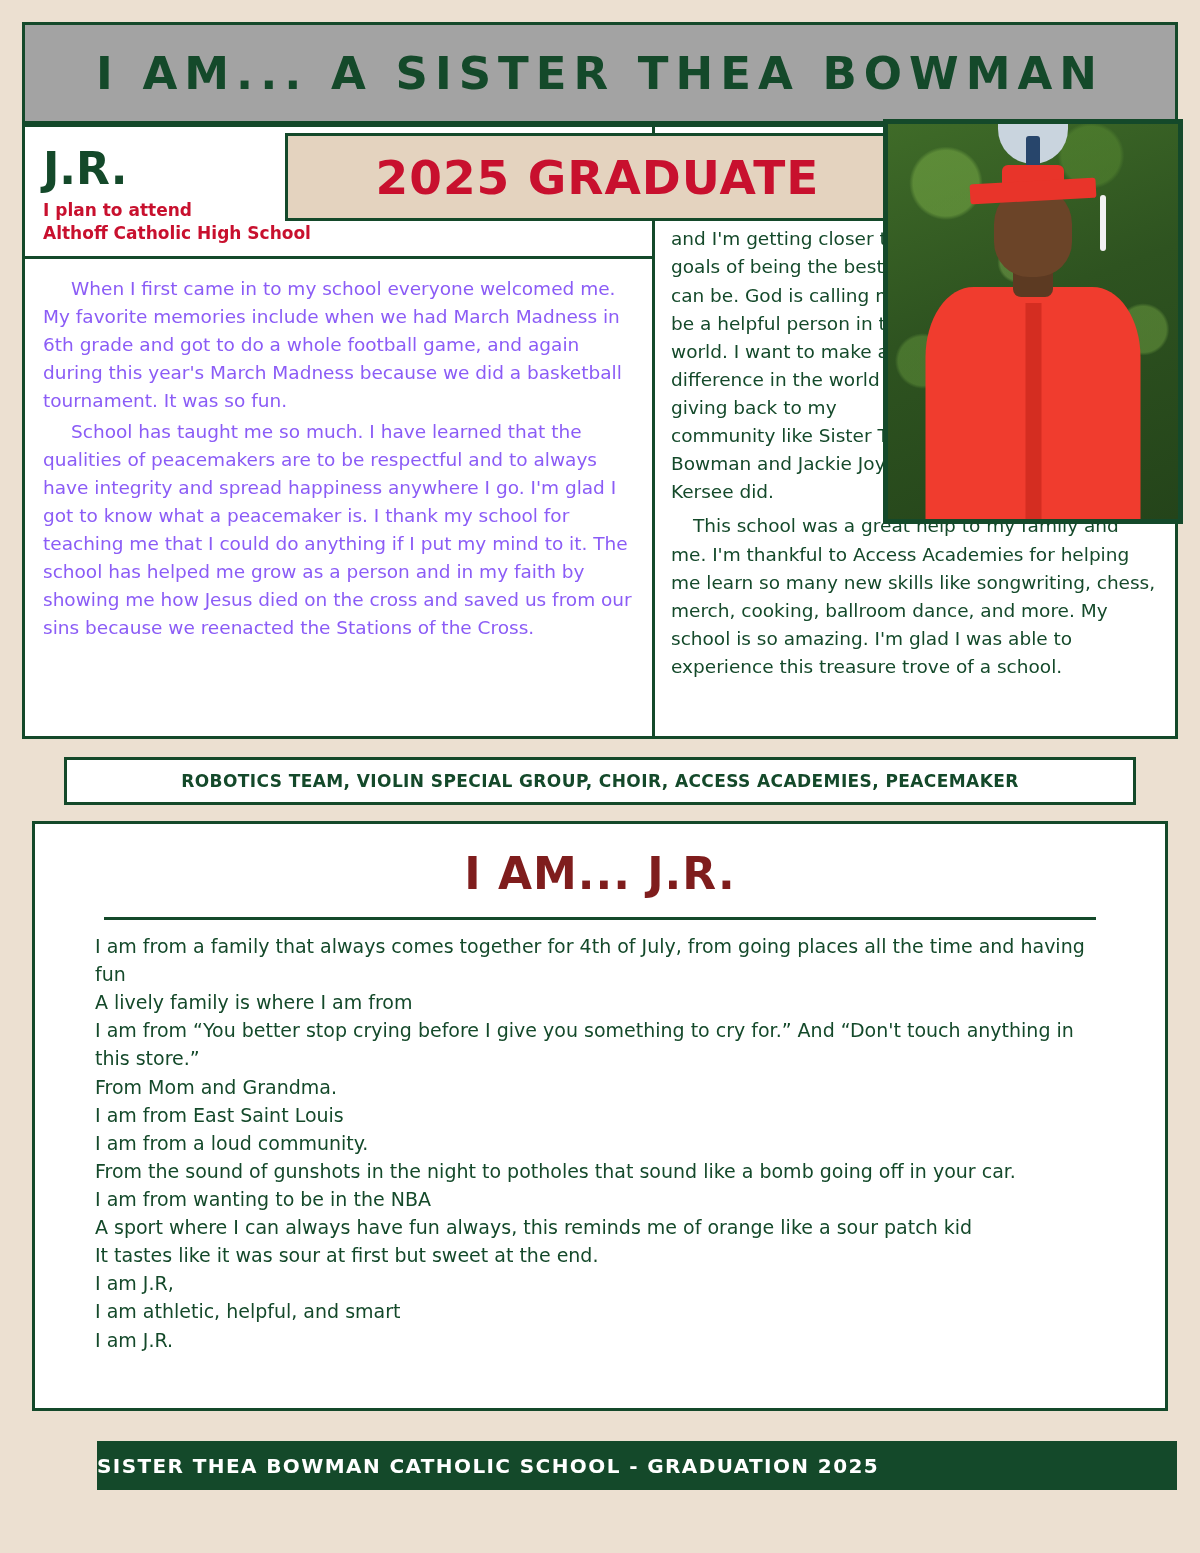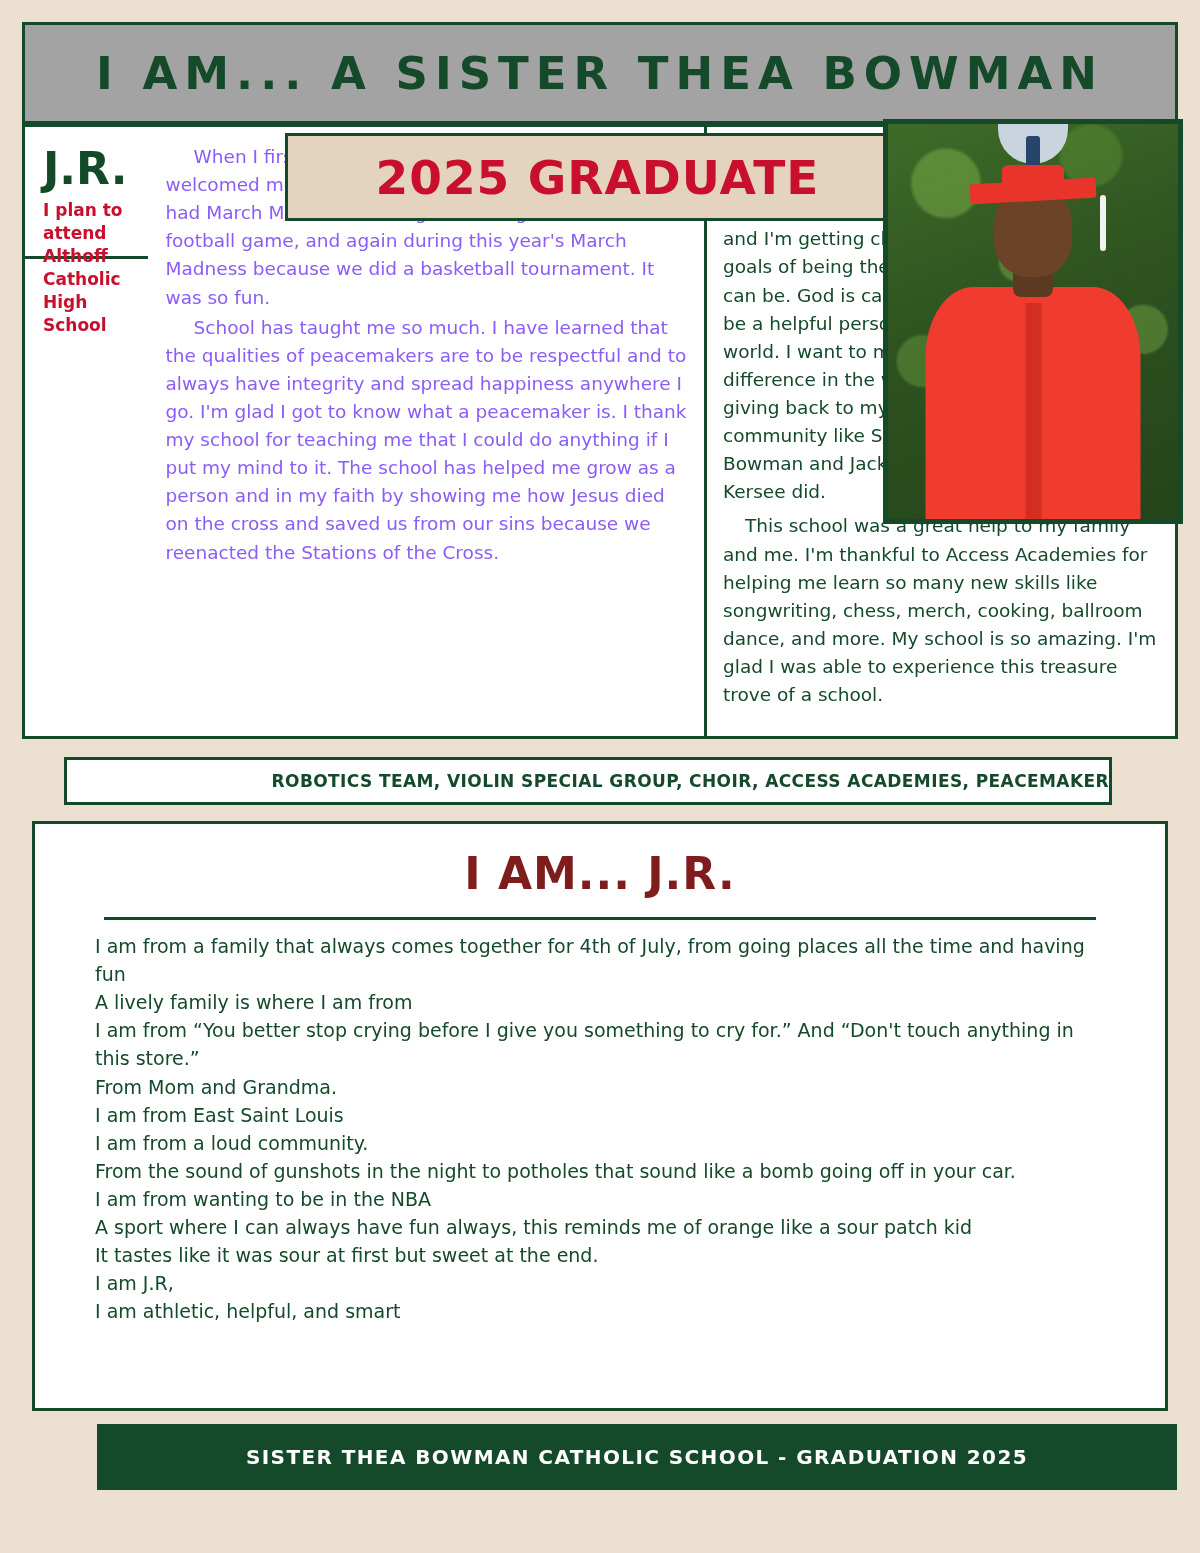--- a/index.html
+++ b/index.html
@@ -64,27 +64,27 @@
 
   
   .content-row {
     position: relative;
     margin: 0 2px;
     display: flex;
     align-items: stretch;
     height: 615px;
   }
   .col-left {
-    width: 682px;
+    width: 630px;
     border: 3px solid #14492a;
     border-right: none;
     background: #ffffff;
     box-sizing: border-box;
     display: flex;
-    flex-direction: row;
+    flex-direction: column;
   }
   .name-block {
     padding: 20px 20px 10px 18px;
     border-bottom: 3px solid #14492a;
     height: 132px;
     box-sizing: border-box;
   }
   .student-name {
     font-size: 44px;
     font-weight: 700;
@@ -244,27 +244,27 @@
   .right-bottom-text {
     margin-top: 6px;
     font-size: 18.5px;
     line-height: 1.52;
     color: #14492a;
   }
   .right-bottom-text p { margin: 0; text-indent: 22px; }
 
   
   .activities {
-    margin: 18px 68px 0 44px;
+    margin: 18px 44px 0 44px;
     border: 3px solid #14492a;
     background: #ffffff;
     height: 48px;
     display: flex;
     align-items: center;
-    justify-content: flex-end;
+    justify-content: center;
     box-sizing: border-box;
   }
   .activities span {
     font-size: 17px;
     font-weight: 700;
     letter-spacing: .4px;
     color: #14492a;
   }
 
   
@@ -297,25 +297,25 @@
     line-height: 1.48;
     color: #14492a;
   }
   .poem-lines div { margin: 0; }
 
   .footer-bar {
     position: absolute;
     left: 62px;
     right: -12px;
     bottom: -82px;
-    height: 66px;
+    height: 49px;
     background: #14492a;
     display: flex;
     align-items: center;
-    justify-content: center;
+    justify-content: flex-start;
   }
   .footer-bar span {
     color: #ffffff;
     font-size: 20px;
     font-weight: 700;
     letter-spacing: 1.4px;
   }
 </style>
 </head>
 <body>
@@ -382,20 +382,21 @@
       <div>I am from “You better stop crying before I give you something to cry for.” And “Don't touch anything in this store.”</div>
       <div>From Mom and Grandma.</div>
       <div>I am from East Saint Louis</div>
       <div>I am from a loud community.</div>
       <div>From the sound of gunshots in the night to potholes that sound like a bomb going off in your car.</div>
       <div>I am from wanting to be in the NBA</div>
       <div>A sport where I can always have fun always, this reminds me of orange like a sour patch kid</div>
       <div>It tastes like it was sour at first but sweet at the end.</div>
       <div>I am J.R,</div>
       <div>I am athletic, helpful, and smart</div>
+      <div>I am J.R.</div>
     </div>
 
     <div class="footer-bar">
       <span>SISTER THEA BOWMAN CATHOLIC SCHOOL - GRADUATION 2025</span>
     </div>
   </div>
 
 </div>
 
 </body></html>

